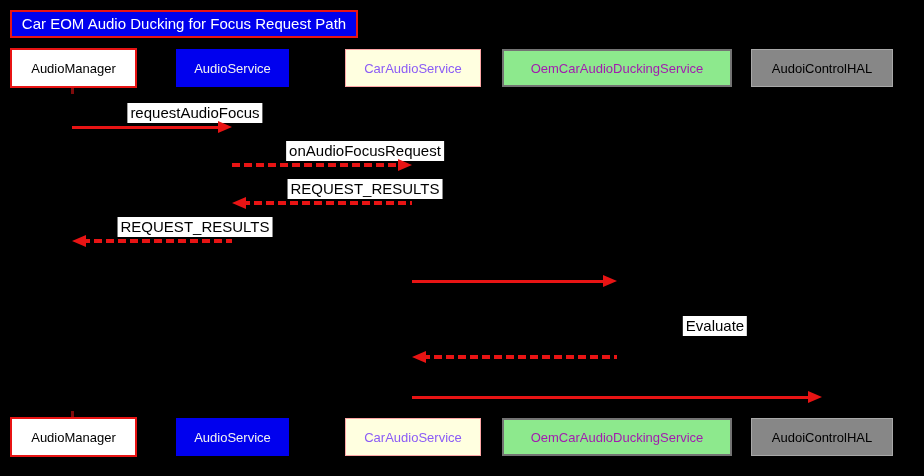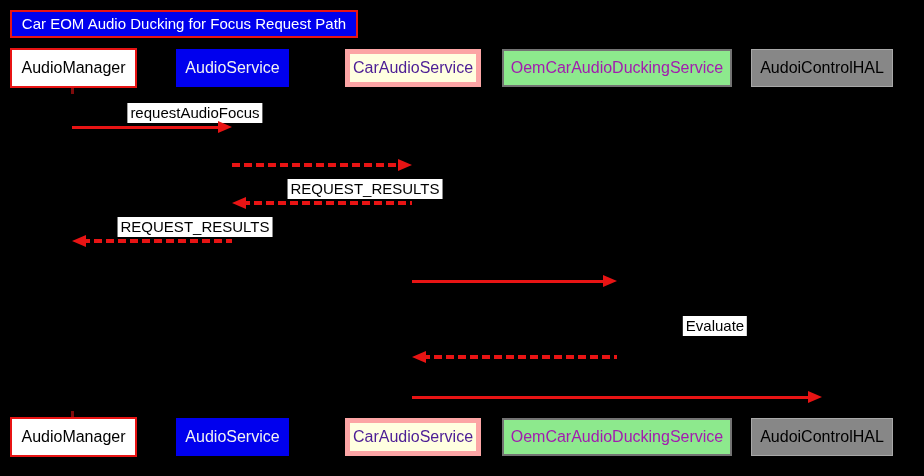--- a/index.html
+++ b/index.html
@@ -18,25 +18,25 @@
   }
   .title{
     position:absolute;left:10px;top:10px;width:344px;height:24px;
     background:var(--blue);border:2px solid var(--red);
     color:#FFFFFF;font-size:15px;line-height:24px;text-align:center;
     white-space:nowrap;
   }
   .pbox{
     position:absolute;height:40px;box-sizing:border-box;
     display:flex;align-items:center;justify-content:center;
-    font-size:16px;white-space:nowrap;
+    font-size:13px;white-space:nowrap;
   }
   .p-white{background:#FFFFFF;border:2px solid var(--red);color:#000000;}
   .p-blue{background:var(--blue);color:#F2F2F2;}
-  .p-cream{background:var(--cream);border:5px solid #fca5a5;color:#4c1d95;}
+  .p-cream{background:var(--cream);border:1px solid #fca5a5;color:#8b5cf6;}
   .p-green{background:var(--green);border:2px solid #737373;color:#a21caf;}
   .p-gray{background:var(--gray);border:1px solid #A8A8A8;color:#000000;text-align:center;}
   .mlabel{
     position:absolute;transform:translateX(-50%);
     background:var(--label-bg);color:#000;font-size:15px;line-height:20px;
     padding:0 3px;white-space:nowrap;margin-left:43px;
   }
   .arrow{position:absolute;height:12px;}
   .arrow .line{position:absolute;top:5px;left:0;right:0;height:3px;background:var(--red);}
   .arrow.dashed .line{
@@ -68,20 +68,21 @@
 
   <div class="stub" style="left:71px;top:88px"></div>
   <div class="stub" style="left:71px;top:411px"></div>
 
   <div class="mlabel" style="left:152px;top:103px">requestAudioFocus</div>
   <div class="arrow solid right" style="left:72px;top:121px;width:160px">
     <span class="line"></span>
     <span class="head-r"></span>
   </div>
 
+  <div class="mlabel" style="left:322px;top:141px">onAudioFocusRequest</div>
   <div class="arrow dashed right" style="left:232px;top:159px;width:180px">
     <span class="line"></span>
     <span class="head-r"></span>
   </div>
 
   <div class="mlabel" style="left:322px;top:179px">REQUEST_RESULTS</div>
   <div class="arrow dashed left" style="left:232px;top:197px;width:180px">
     <span class="line"></span>
     <span class="head-l"></span>
   </div>

